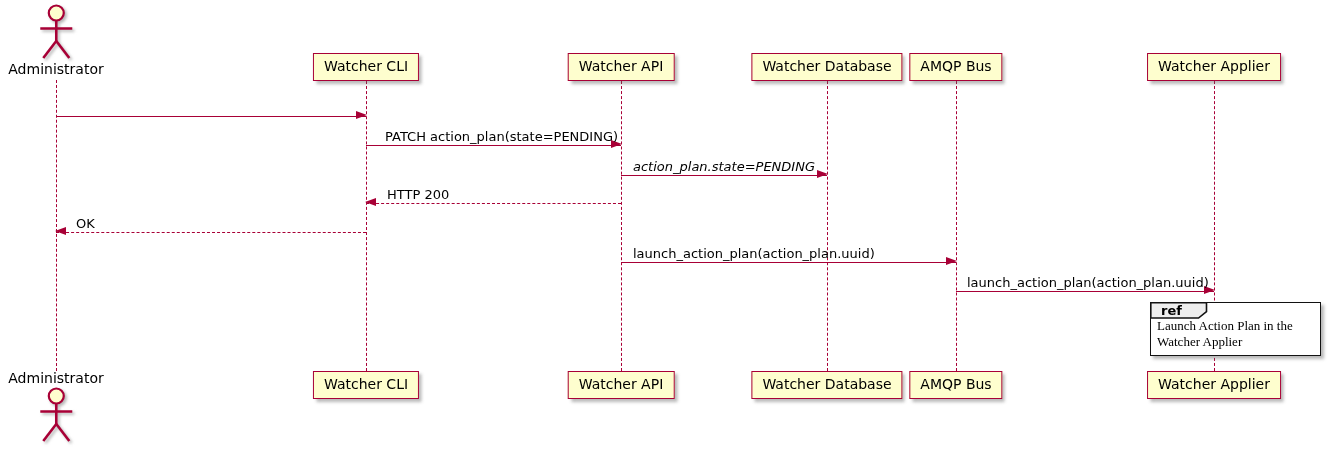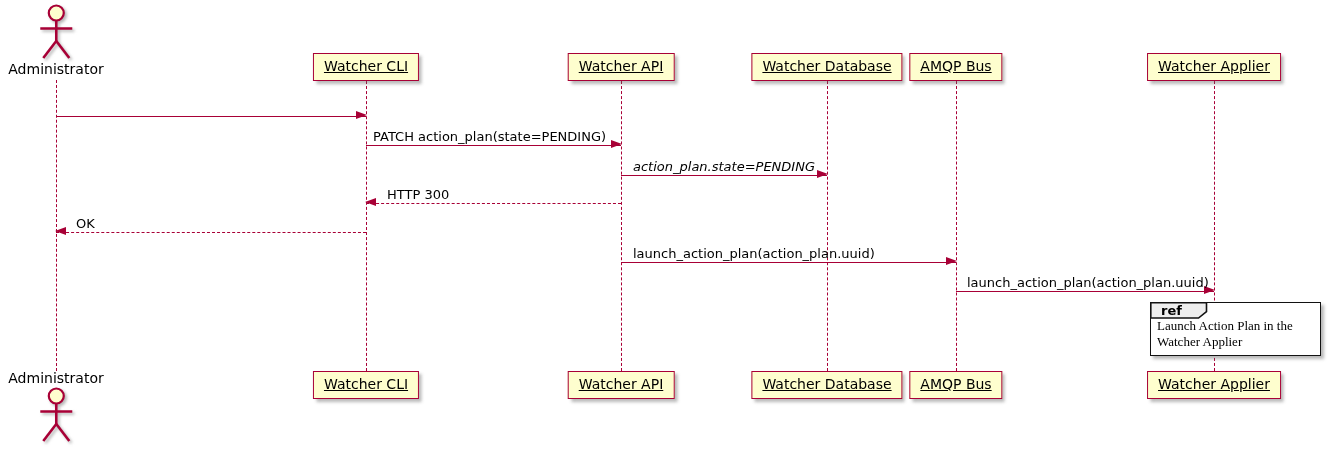--- a/index.html
+++ b/index.html
@@ -22,21 +22,20 @@
     position:absolute;
     transform:translateX(-50%);
     background:#FEFECE;
     border:1.6px solid #A80036;
     box-shadow:3px 3px 3px rgba(100,100,100,0.45);
     padding:4px 10px 5px 10px;
     font-size:14px;
     line-height:17px;
     white-space:nowrap;
     z-index:3;
-    text-decoration:underline;
   }
   
   .actor{
     position:absolute;
     transform:translateX(-50%);
     display:flex;
     flex-direction:column;
     align-items:center;
     z-index:3;
   }
@@ -136,31 +135,31 @@
   <div class="pbox" style="left:956px; top:53px;">AMQP Bus</div>
   <div class="pbox" style="left:1214px;top:53px;">Watcher Applier</div>
 
   <div class="msg solid" style="left:56px;top:116px;width:310px;">
     <div class="arrow-right"></div>
   </div>
 
   <div class="msg solid" style="left:366px;top:145px;width:255px;">
     <div class="arrow-right"></div>
   </div>
-  <div class="msg-label" style="left:373px;top:129px;">PATCH action_plan(state=PENDING)</div>
+  <div class="msg-label" style="left:385px;top:129px;">PATCH action_plan(state=PENDING)</div>
 
   <div class="msg solid" style="left:621px;top:175px;width:206px;">
     <div class="arrow-right"></div>
   </div>
   <div class="msg-label" style="left:633px;top:159px;font-style:italic;">action_plan.state=PENDING</div>
 
   <div class="msg dashed" style="left:366px;top:203px;width:255px;">
     <div class="arrow-left"></div>
   </div>
-  <div class="msg-label" style="left:387px;top:187px;">HTTP 300</div>
+  <div class="msg-label" style="left:387px;top:187px;">HTTP 200</div>
 
   <div class="msg dashed" style="left:56px;top:232px;width:310px;">
     <div class="arrow-left"></div>
   </div>
   <div class="msg-label" style="left:76px;top:216px;text-align:center;">OK</div>
 
   <div class="msg solid" style="left:621px;top:262px;width:335px;">
     <div class="arrow-right"></div>
   </div>
   <div class="msg-label" style="left:633px;top:246px;">launch_action_plan(action_plan.uuid)</div>

